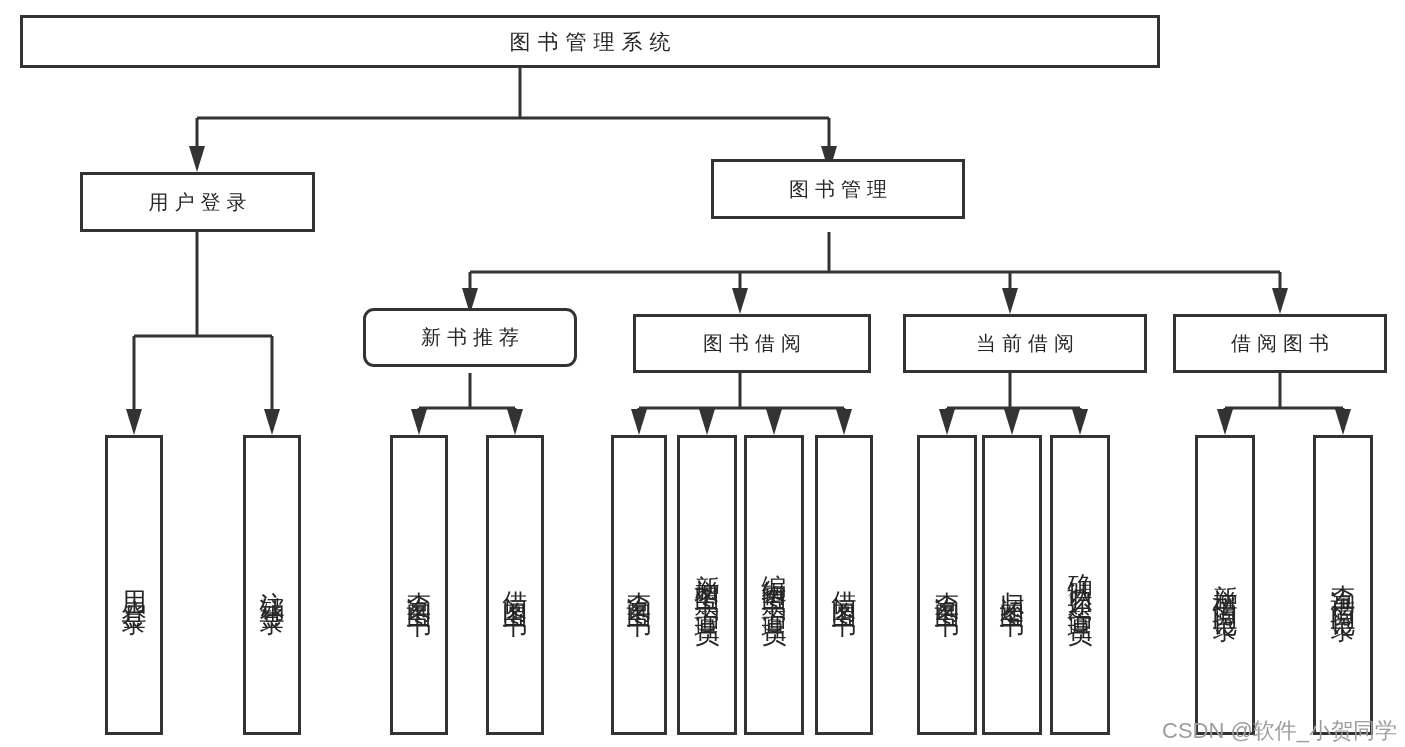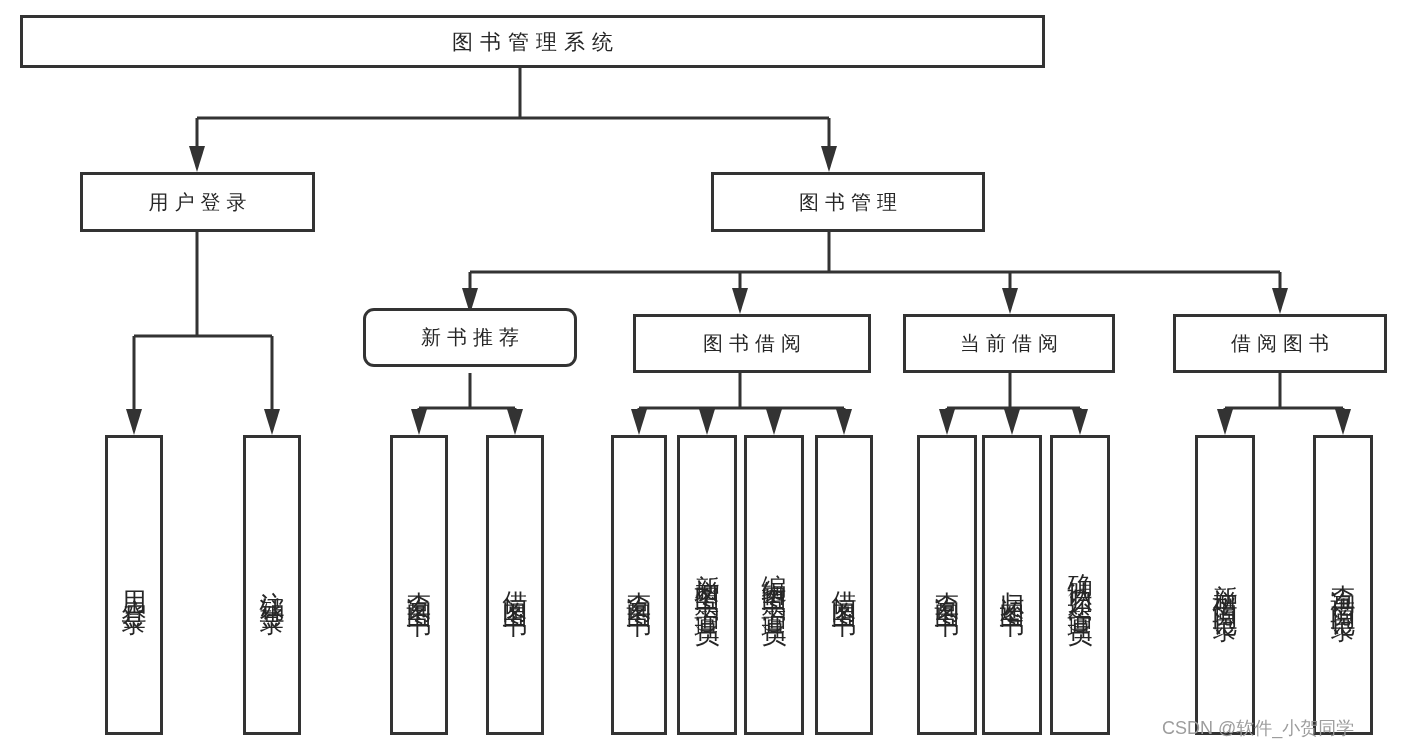--- a/index.html
+++ b/index.html
@@ -33,21 +33,21 @@
     writing-mode: vertical-rl;
     text-orientation: mixed;
     font-size: 25px;
     letter-spacing: 7px;
     line-height: 1;
   }
   .watermark {
     position: absolute; z-index: 2;
     left: 1162px; top: 716px;
     width: 243px;
-    font-size: 18px;
+    font-size: 22px;
     color: var(--watermark);
     white-space: nowrap;
   }
 </style>
 </head>
 <body>
 
 <div class="stage">
 
   <svg class="connectors" width="1405" height="747" viewBox="0 0 1405 747" xmlns="http://www.w3.org/2000/svg">
@@ -86,28 +86,28 @@
       <polygon points="766,409 782,409 774,435"></polygon>
       <polygon points="836,409 852,409 844,435"></polygon>
       <polygon points="939,409 955,409 947,435"></polygon>
       <polygon points="1004,409 1020,409 1012,435"></polygon>
       <polygon points="1072,409 1088,409 1080,435"></polygon>
       <polygon points="1217,409 1233,409 1225,435"></polygon>
       <polygon points="1335,409 1351,409 1343,435"></polygon>
     </g>
   </svg>
 
-  <div class="node root-node" style="left:20px; top:15px; width:1025px; height:53px;">图书管理系统</div>
+  <div class="node root-node" style="left:20px; top:15px; width:1140px; height:53px;">图书管理系统</div>
 
   <div class="node h-node" style="left:80px; top:172px; width:235px; height:60px;">用户登录</div>
-  <div class="node h-node" style="left:711px; top:172px; width:274px; height:60px;">图书管理</div>
+  <div class="node h-node" style="left:711px; top:159px; width:254px; height:60px;">图书管理</div>
 
   <div class="node h-node" style="left:363px; top:308px; width:214px; height:59px;border-radius:11px;">新书推荐</div>
   <div class="node h-node" style="left:633px; top:314px; width:238px; height:59px;">图书借阅</div>
-  <div class="node h-node" style="left:903px; top:314px; width:212px; height:59px;">当前借阅</div>
+  <div class="node h-node" style="left:903px; top:314px; width:244px; height:59px;">当前借阅</div>
   <div class="node h-node" style="left:1173px; top:314px; width:214px; height:59px;">借阅图书</div>
 
   <div class="node v-node" style="left:105px; top:435px; width:58px; height:300px;">用户登录</div>
   <div class="node v-node" style="left:243px; top:435px; width:58px; height:300px;">注销登录</div>
 
   <div class="node v-node" style="left:390px; top:435px; width:58px; height:300px;">查询图书</div>
   <div class="node v-node" style="left:486px; top:435px; width:58px; height:300px;">借阅图书</div>
 
   <div class="node v-node" style="left:611px; top:435px; width:56px; height:300px;">查询图书</div>
   <div class="node v-node" style="left:677px; top:435px; width:60px; height:300px;">新增图书（管理员）</div>

